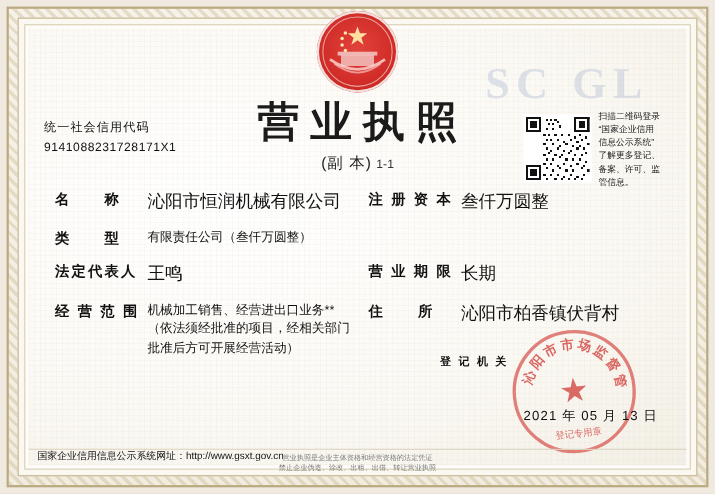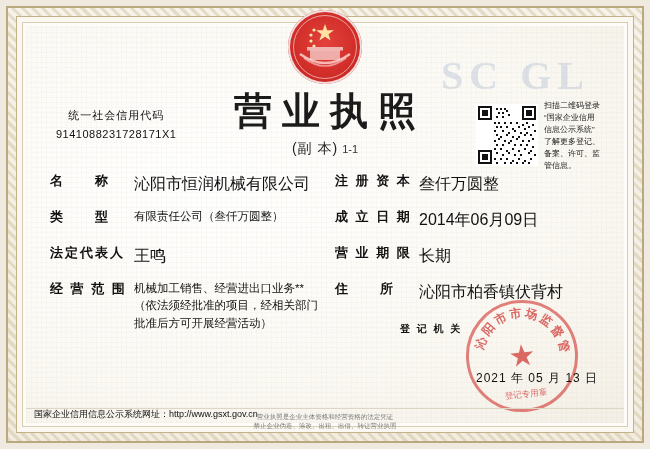--- a/index.html
+++ b/index.html
@@ -112,25 +112,24 @@
   .subtitle .no {
     font-size: 11px;
     letter-spacing: 0;
     margin-left: 4px;
     color: #333;
   }
 
   
   .code-block {
     position: absolute;
-    left: 56px;
+    left: 40px;
     top: 108px;
     font-size: 11px;
     color: #111;
-    text-align: center;
   }
   .code-block .label { letter-spacing: 1px; }
   .code-block .value {
     margin-top: 5px;
     font-family: "Liberation Sans", sans-serif;
     font-size: 11px;
     letter-spacing: .5px;
   }
 
   
@@ -424,24 +423,20 @@
         <div class="flabel">注 册 资 本</div>
         <div class="fvalue">叁仟万圆整</div>
       </div>
     </div>
 
     <div class="row">
       <div class="col-left">
         <div class="flabel">类　　型</div>
         <div class="fvalue small">有限责任公司（叁仟万圆整）</div>
       </div>
-      <div class="col-right">
-        <div class="flabel">成 立 日 期</div>
-        <div class="fvalue">2014年06月09日</div>
-      </div>
     </div>
 
     <div class="row">
       <div class="col-left">
         <div class="flabel">法定代表人</div>
         <div class="fvalue">王鸣</div>
       </div>
       <div class="col-right">
         <div class="flabel">营 业 期 限</div>
         <div class="fvalue">长期</div>

